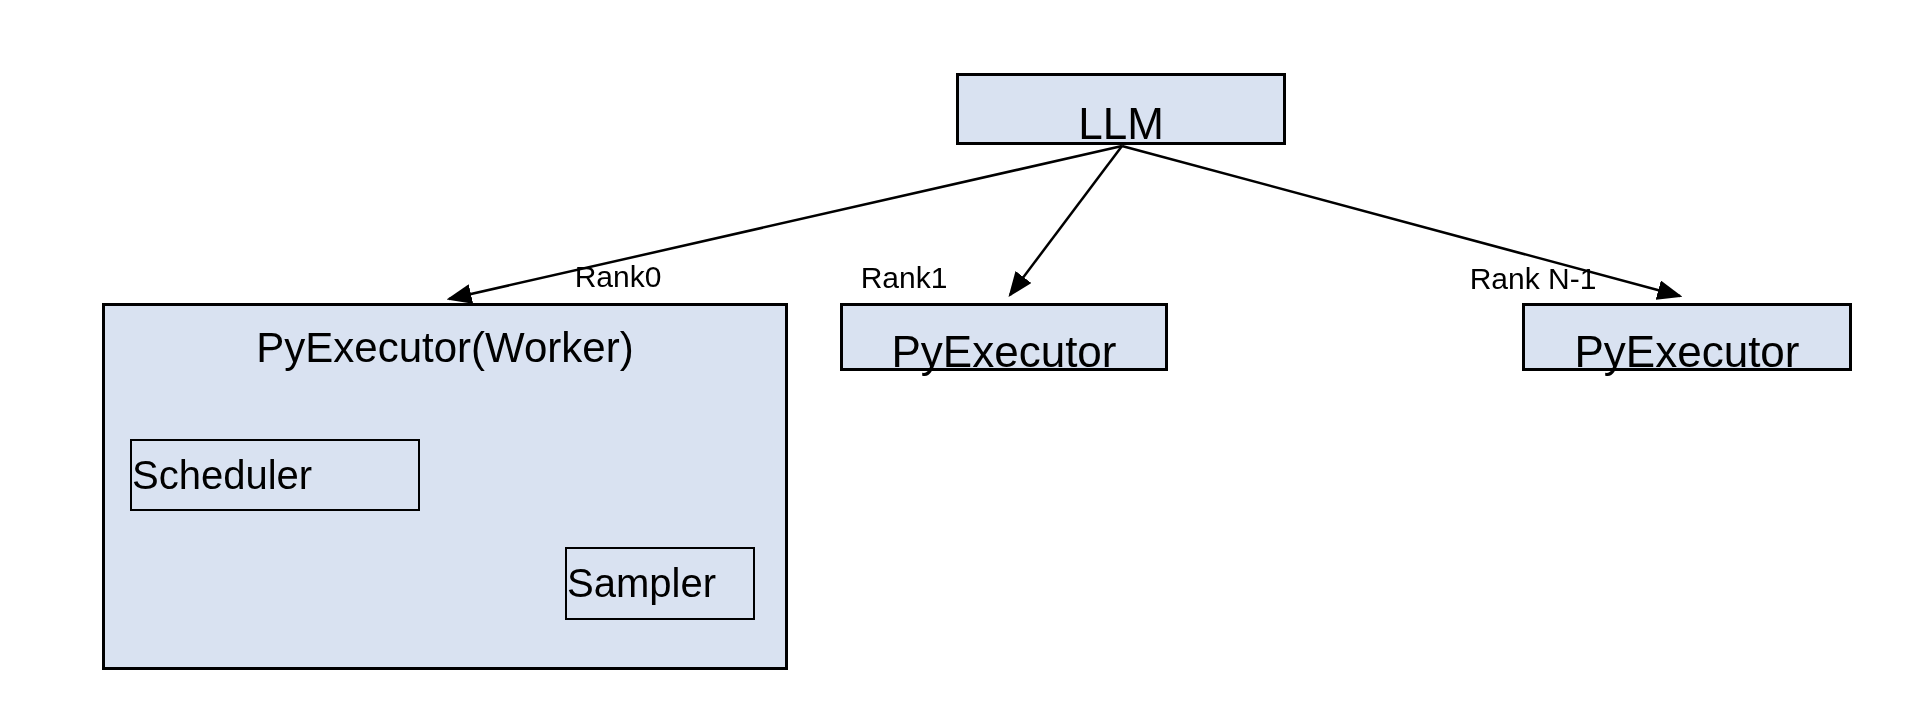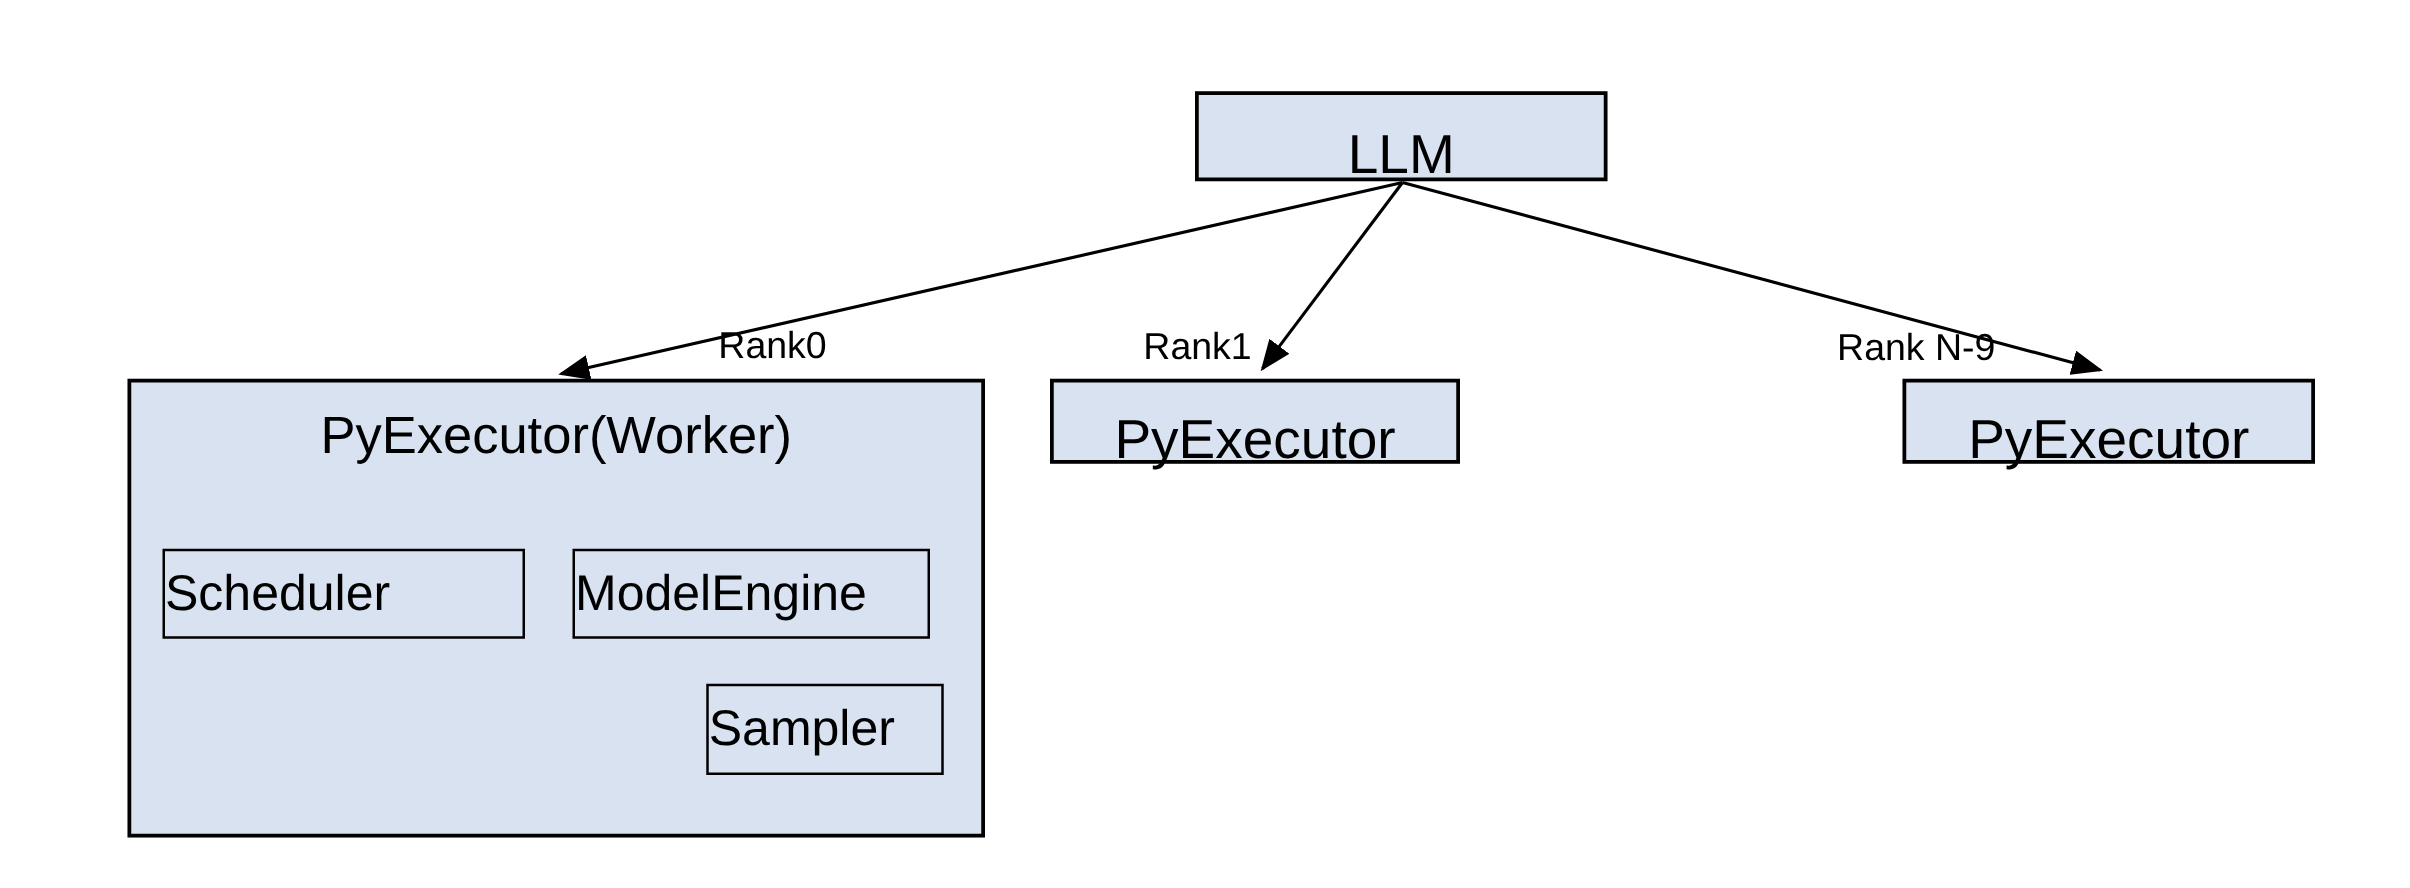--- a/index.html
+++ b/index.html
@@ -86,21 +86,21 @@
     position: absolute;
     transform: translate(-50%, -50%);
     font-size: 30px;
     line-height: 1;
     white-space: nowrap;
     background: transparent;
     z-index: 3;
     margin-top: 48px;
   }
   .edge-label-rank0  { left: 618px;  top: 229px; }
-  .edge-label-rank1  { left: 958px;  top: 230px; }
+  .edge-label-rank1  { left: 904px;  top: 230px; }
   .edge-label-rankn  { left: 1533px; top: 231px; }
 </style>
 </head>
 <body>
 
 <div class="canvas">
 
   <svg class="arrow-layer" viewBox="0 0 1928 710" xmlns="http://www.w3.org/2000/svg">
     <defs>
       <marker id="arrowhead" markerUnits="strokeWidth" markerWidth="10" markerHeight="8" viewBox="0 0 10 8" refX="9" refY="4" orient="auto">
@@ -113,29 +113,26 @@
       <line x1="1122" y1="146" x2="1680" y2="296" marker-end="url(#arrowhead)"></line>
     </g>
   </svg>
 
   <div class="node llm-node">
     <span class="node-label">LLM</span>
   </div>
 
   <span class="edge-label edge-label-rank0">Rank0</span>
   <span class="edge-label edge-label-rank1">Rank1</span>
-  <span class="edge-label edge-label-rankn">Rank N-9</span>
+  <span class="edge-label edge-label-rankn">Rank N-1</span>
 
   <div class="worker-node">
     <div class="worker-title">PyExecutor(Worker)</div>
     <div class="component comp-scheduler">
       <span>Scheduler</span>
-    </div>
-    <div class="component comp-engine">
-      <span>ModelEngine</span>
     </div>
     <div class="component comp-sampler">
       <span>Sampler</span>
     </div>
   </div>
 
   <div class="node exec-mid">
     <span class="node-label">PyExecutor</span>
   </div>
 

